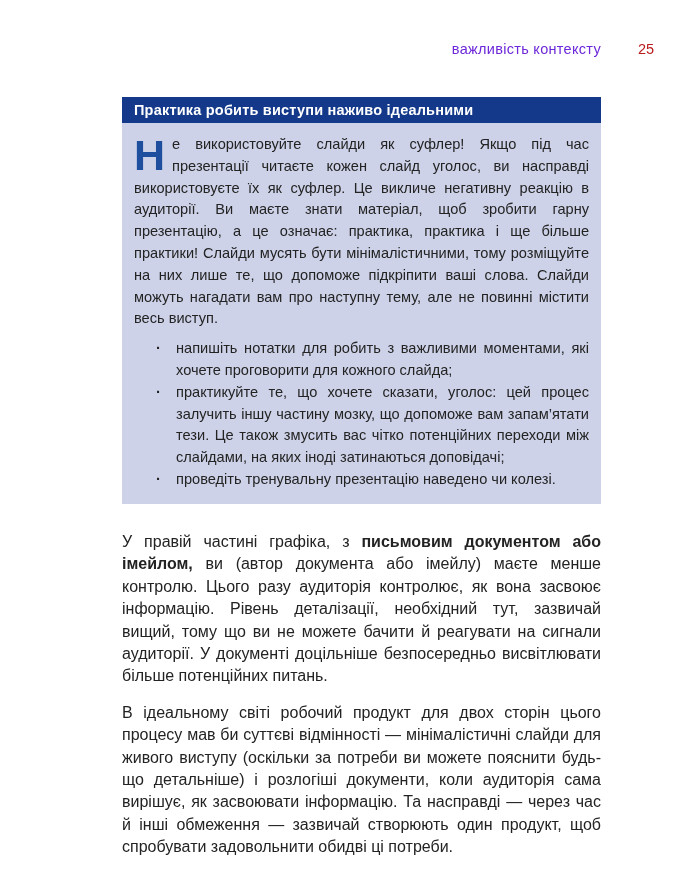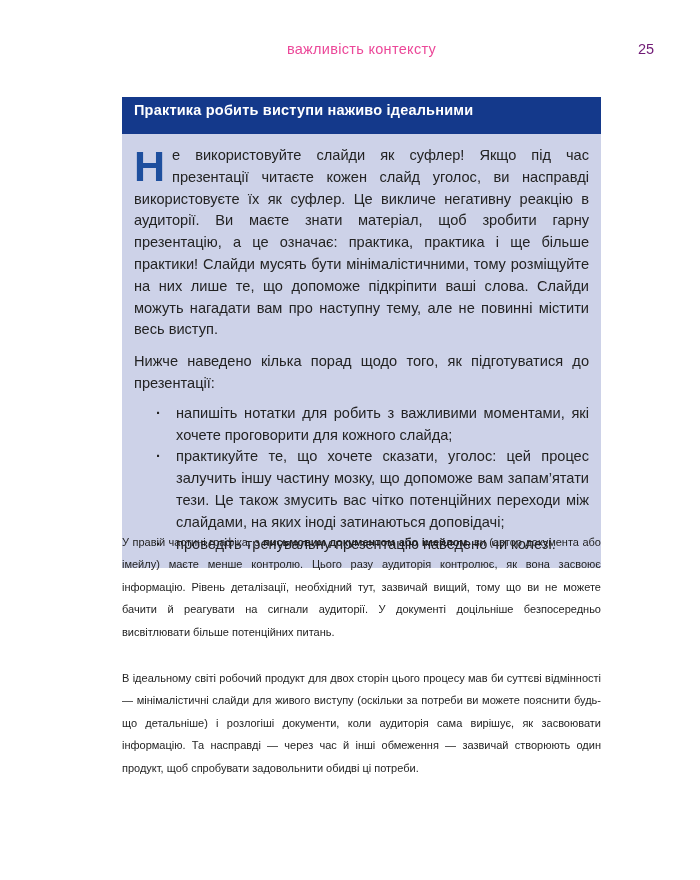--- a/index.html
+++ b/index.html
@@ -12,47 +12,47 @@
     color: #232323;
     overflow: hidden;
   }
 
   
   .running-head {
     position: absolute;
     top: 41px;
     left: 122px;
     width: 479px;
-    text-align: center;
+    text-align: right;
     font-size: 14.5px;
-    color: #ec4899;
+    color: #6d28d9;
     letter-spacing: 0.3px;
   }
   .page-number {
     position: absolute;
     top: 41px;
     left: 638px;
     font-size: 14.5px;
-    color: #701a75;
+    color: #b91c1c;
   }
 
   
   .callout {
     position: absolute;
     left: 122px;
     top: 97px;
     width: 479px;
   }
   .callout-title-bar {
     background: #14398b;
     color: #ffffff;
     font-weight: bold;
     font-size: 14.5px;
     line-height: 26px;
-    height: 37px;
+    height: 26px;
     padding: 0 12px;
     box-sizing: border-box;
     letter-spacing: 0.2px;
   }
   .callout-body {
     background: #cdd2e8;
     padding: 11px 12px 13px 12px;
     box-sizing: border-box;
     font-size: 14.6px;
     line-height: 21.8px;
@@ -78,48 +78,47 @@
     font-weight: bold;
   }
   .bullet-text { flex: 1; text-align: justify; }
 
   
   .body-copy {
     position: absolute;
     left: 122px;
     top: 531px;
     width: 479px;
-    font-size: 11px;
+    font-size: 16px;
     line-height: 22.4px;
     text-align: justify;
     color: #232323;
   }
   .body-copy p { margin: 0; }
-  .body-copy p + p { margin-top: 24px; }
+  .body-copy p + p { margin-top: 14px; }
   .bold { font-weight: bold; }
 </style>
 </head>
 <body>
 
 <div class="page">
 
   <div class="running-head">
     <span>важливість контексту</span>
   </div>
   <div class="page-number">25</div>
 
   <section class="callout">
     <div class="callout-title-bar">
       <span>Практика робить виступи наживо ідеальними</span>
     </div>
     <div class="callout-body">
       <p>
         <span class="dropcap">Н</span><span>е використовуйте слайди як суфлер! Якщо під час презентації читаєте кожен слайд уголос, ви насправді використовуєте їх як суфлер. Це викличе негативну реакцію в аудиторії. Ви маєте знати матеріал, щоб зробити гарну презентацію, а це означає: практика, практика і ще більше практики! Слайди мусять бути мінімалістичними, тому розміщуйте на них лише те, що допоможе підкріпити ваші слова. Слайди можуть нагадати вам про наступну тему, але не повинні містити весь виступ.</span>
       </p>
-      <p>Нижче наведено кілька порад щодо того, як підготуватися до презентації:</p>
       <div class="bullets">
         <div class="bullet">
           <span class="bullet-marker">·</span>
           <span class="bullet-text">напишіть нотатки для робить з важливими моментами, які хочете проговорити для кожного слайда;</span>
         </div>
         <div class="bullet">
           <span class="bullet-marker">·</span>
           <span class="bullet-text">практикуйте те, що хочете сказати, уголос: цей процес залучить іншу частину мозку, що допоможе вам запам’ятати тези. Це також змусить вас чітко потенційних переходи між слайдами, на яких іноді затинаються доповідачі;</span>
         </div>
         <div class="bullet">

